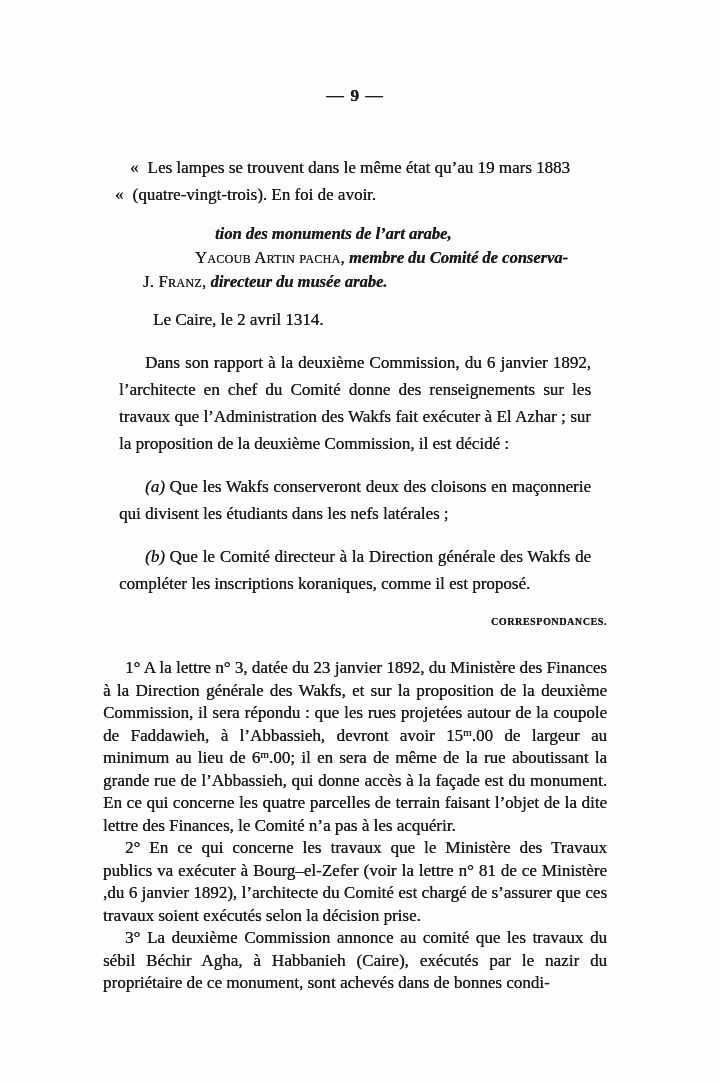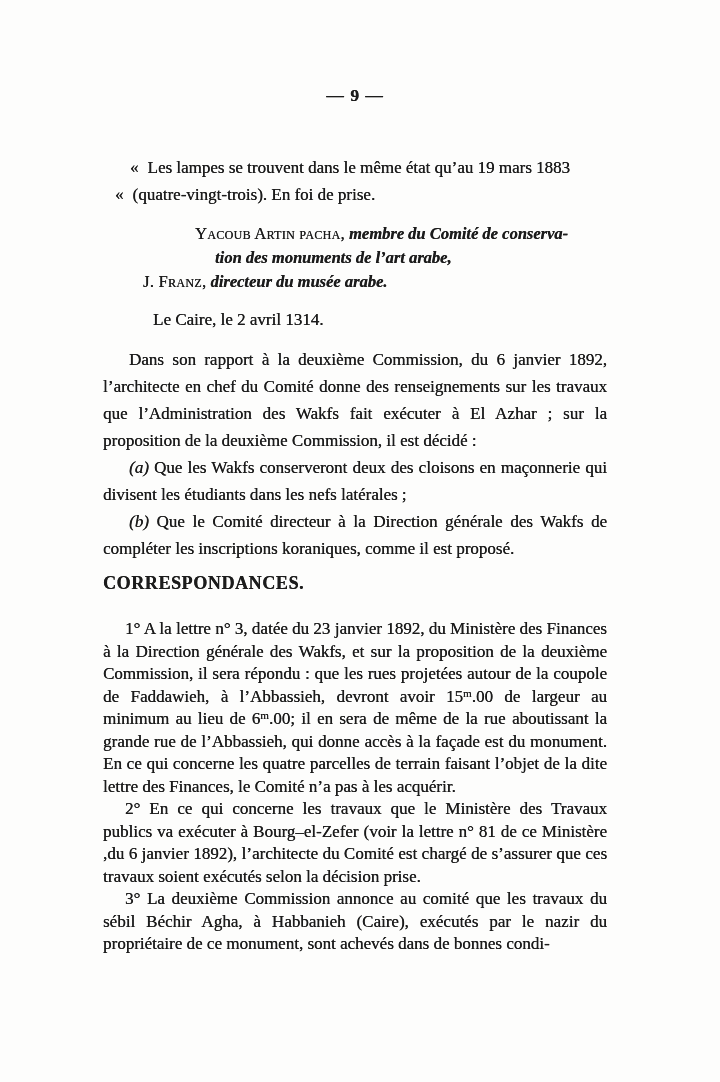--- a/index.html
+++ b/index.html
@@ -43,29 +43,29 @@
   .sig-line3 { margin-left: 40px; }
   .sc { font-variant: small-caps; letter-spacing: 0.3px; }
   .it { font-style: italic; }
   .sig-line .it { font-weight: 600; }
   .dateline {
     margin: 0 0 13px 0;
     padding-left: 50px;
     line-height: 27px;
   }
   p.body {
-    margin: 0;
+    margin: 16px;
     text-align: justify;
     line-height: 27px;
   }
   p.indent { text-indent: 26px; }
   .section-heading {
     margin: 12px 0 26px 0;
-    text-align: left;
-    font-size: 18px;
+    text-align: right;
+    font-size: 10px;
     font-weight: bold;
     letter-spacing: 0.6px;
     line-height: 18px;
   }
   p.corr {
     margin: 0;
     text-align: justify;
     text-indent: 22px;
     line-height: 22.5px;
   }
@@ -77,26 +77,26 @@
 </style>
 </head>
 <body>
 
 <div class="page">
 
   <div class="page-number">— 9 —</div>
 
   <div class="quote-block">
     <div class="qline qline1"><span class="qmark">«</span><span>Les lampes se trouvent dans le même état qu’au 19 mars 1883</span></div>
-    <div class="qline qline2"><span class="qmark">«</span><span>(quatre-vingt-trois). En foi de prise.</span></div>
+    <div class="qline qline2"><span class="qmark">«</span><span>(quatre-vingt-trois). En foi de avoir.</span></div>
   </div>
 
   <div class="signature">
+    <div class="sig-line sig-line2"><span class="it">tion des monuments de l’art arabe,</span></div>
     <div class="sig-line sig-line1"><span class="sc">Yacoub Artin pacha,</span> <span class="it">membre du Comité de conserva-</span></div>
-    <div class="sig-line sig-line2"><span class="it">tion des monuments de l’art arabe,</span></div>
     <div class="sig-line sig-line3"><span class="sc">J. Franz,</span> <span class="it">directeur du musée arabe.</span></div>
   </div>
 
   <p class="dateline">Le Caire, le 2 avril 1314.</p>
 
   <p class="body indent">Dans son rapport à la deuxième Commission, du 6 janvier 1892, l’architecte en chef du Comité donne des renseignements sur les travaux que l’Administration des Wakfs fait exécuter à El Azhar ; sur la proposition de la deuxième Commission, il est décidé :</p>
 
   <p class="body indent"><span class="it">(a)</span> <span>Que les Wakfs conserveront deux des cloisons en maçonnerie qui divisent les étudiants dans les nefs latérales ;</span></p>
 
   <p class="body indent"><span class="it">(b)</span> <span>Que le Comité directeur à la Direction générale des Wakfs de compléter les inscriptions koraniques, comme il est proposé.</span></p>

